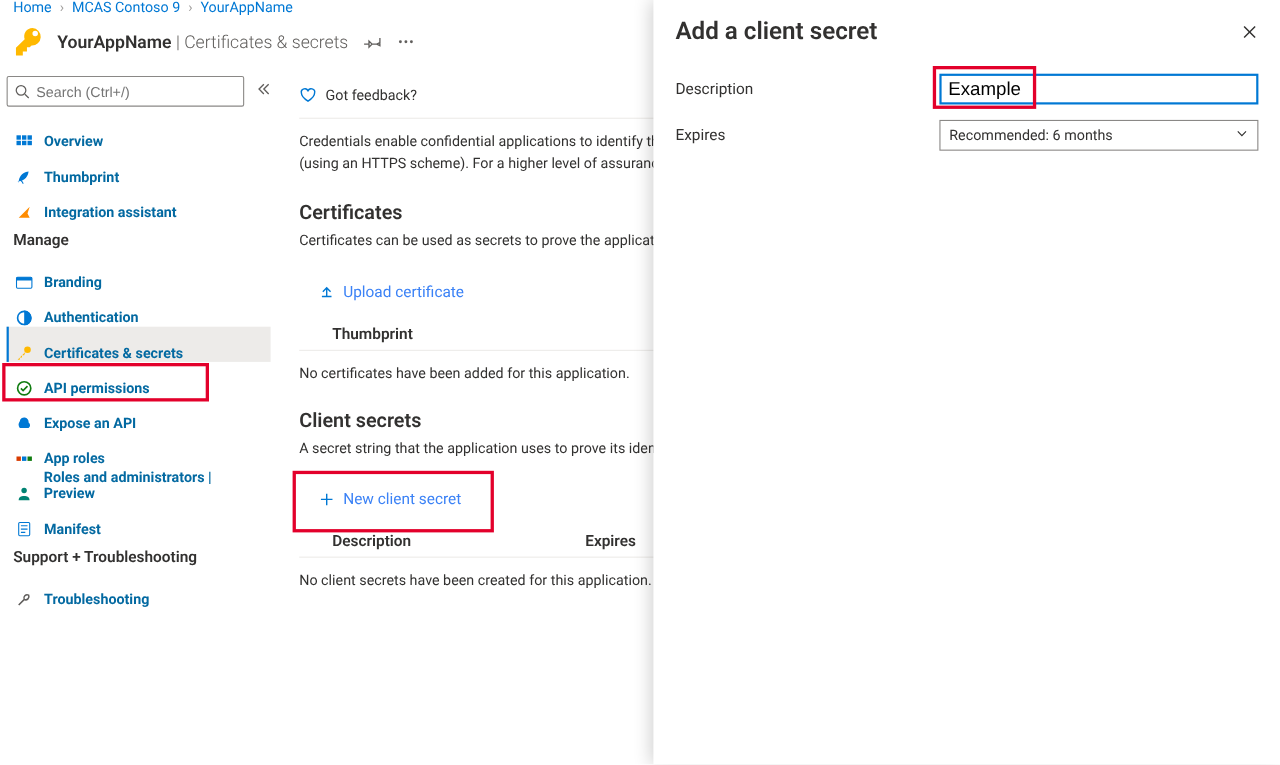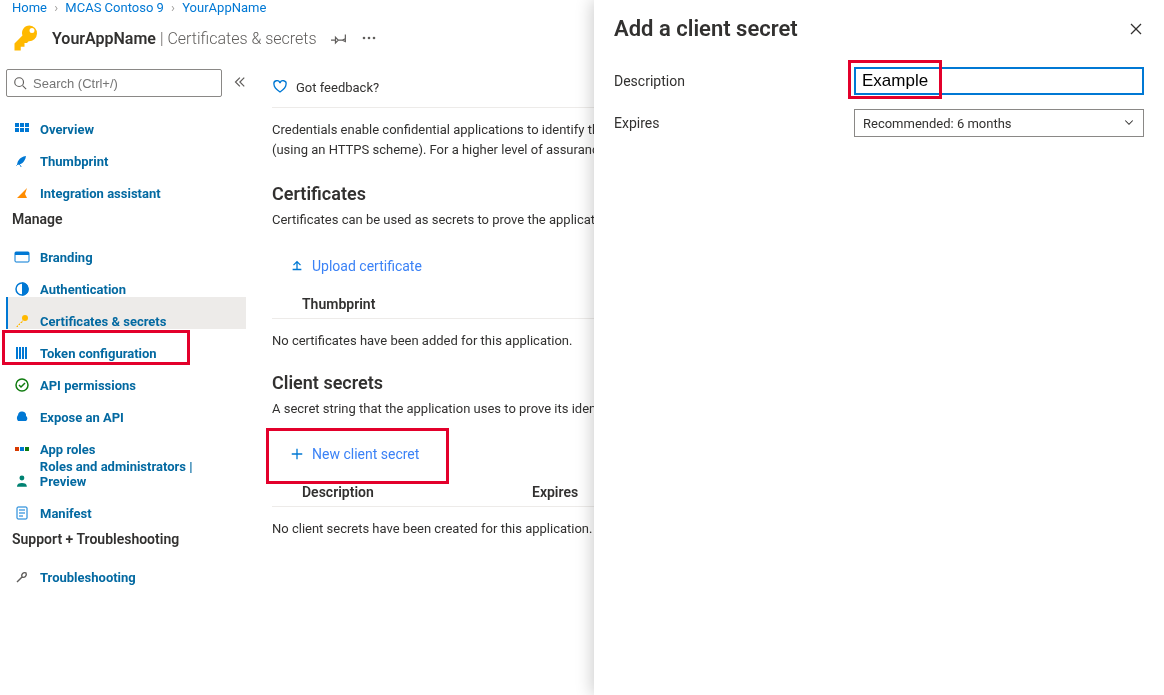--- a/index.html
+++ b/index.html
@@ -322,31 +322,20 @@
     <div class="nav-item selected" style="position:relative">
       <span class="nav-icon c-gold">
           <svg viewBox="0 0 16 16" fill="currentColor">
             <circle cx="11" cy="5" r="3"></circle>
             <path d="M9 7L2 14v0h2v-2h2v-2h2z"></path>
           </svg>
         </span>
       <span>Certificates &amp; secrets</span>
     </div>
     <div class="nav-item">
-      <span class="nav-icon c-blue">
-          <svg viewBox="0 0 16 16" fill="currentColor">
-            <rect x="2" y="2" width="2" height="12"></rect>
-            <rect x="5" y="2" width="2" height="12"></rect>
-            <rect x="8" y="2" width="2" height="12"></rect>
-            <rect x="11" y="2" width="2" height="12"></rect>
-          </svg>
-        </span>
-      <span>Token configuration</span>
-    </div>
-    <div class="nav-item">
       <span class="nav-icon c-green">
           <svg viewBox="0 0 16 16" fill="currentColor">
             <circle cx="8" cy="8" r="6" fill="none" stroke="currentColor" stroke-width="1.5"></circle>
             <path d="M5 8l2 2 4-4" fill="none" stroke="currentColor" stroke-width="1.5"></path>
           </svg>
         </span>
       <span>API permissions</span>
     </div>
     <div class="nav-item">
       <span class="nav-icon c-blue">

